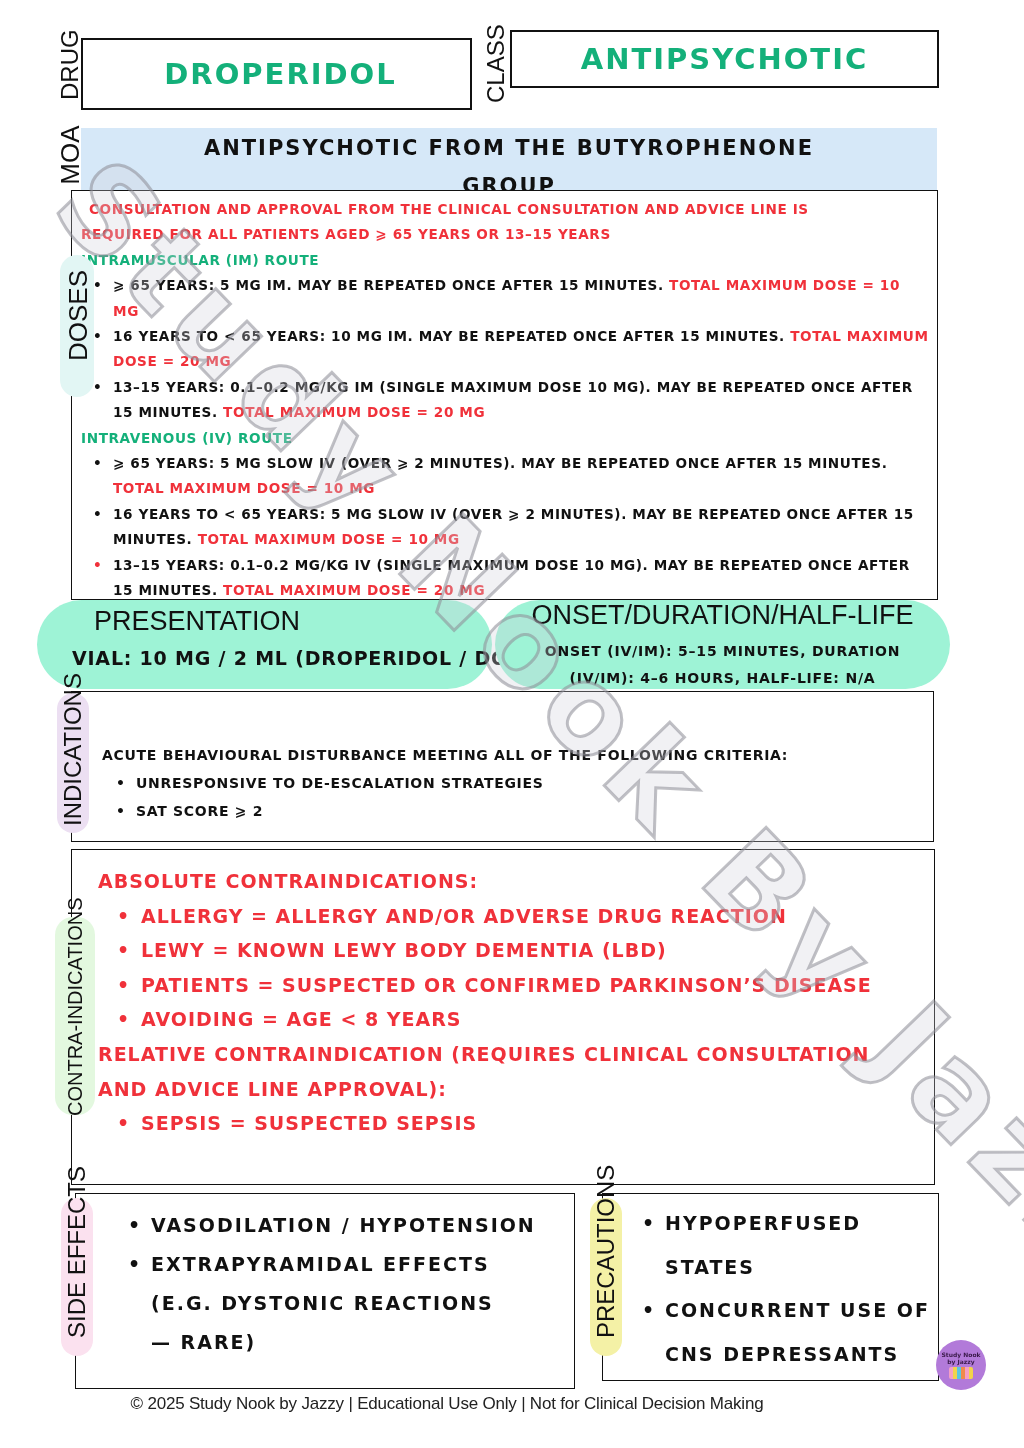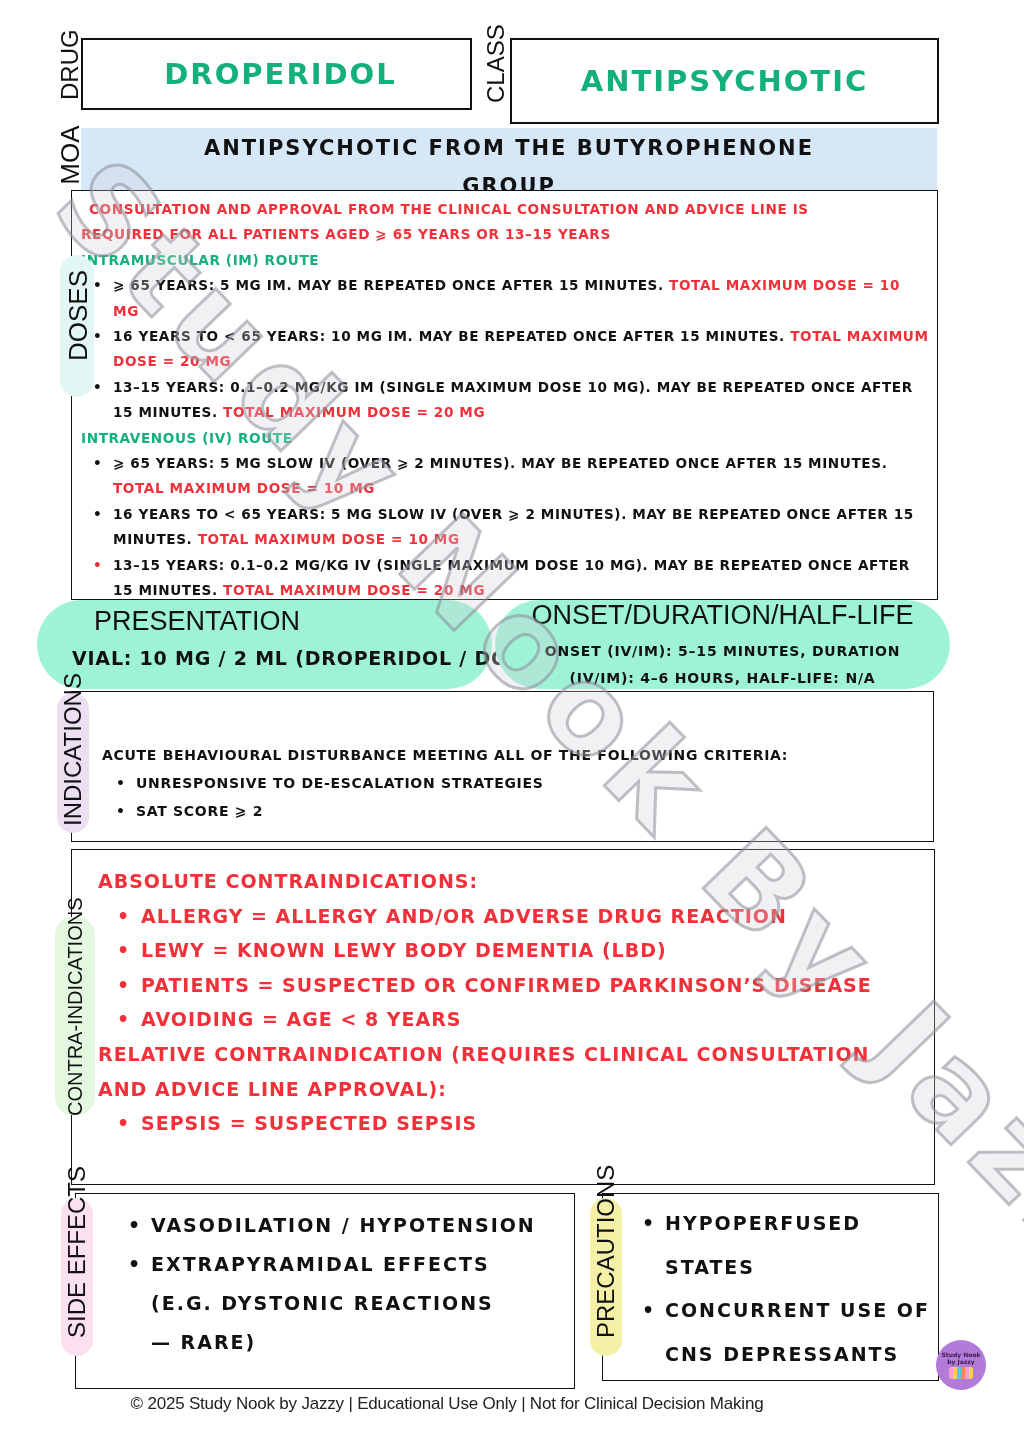--- a/index.html
+++ b/index.html
@@ -15,21 +15,21 @@
     white-space: nowrap; text-align: center;
   }
 
   
   .lbl-drug { left: 40px; top: 55px; width: 60px; height: 30px; font-size: 24px; line-height: 30px; }
   .lbl-class { left: 466px; top: 58px; width: 60px; height: 30px; font-size: 24px; line-height: 30px; }
   .lbl-moa { left: 40px; top: 140px; width: 60px; height: 30px; font-size: 26px; line-height: 30px; }
 
   .box { position: absolute; border: 2px solid #111; background: #fff; }
   #drug-box { left: 81px; top: 38px; width: 391px; height: 72px; display: flex; align-items: center; justify-content: center; padding-left: 8px; }
-  #class-box { left: 510px; top: 38px; width: 429px; height: 86px; display: flex; align-items: center; justify-content: center; }
+  #class-box { left: 510px; top: 30px; width: 429px; height: 58px; display: flex; align-items: center; justify-content: center; }
   .title-text { font-size: 29px; color: #14b07a; font-weight: bold; letter-spacing: 2px; text-transform: uppercase; }
 
   #moa-band { position: absolute; left: 81px; top: 128px; width: 856px; height: 77px; background: #d6e8f8; display: flex; align-items: center; justify-content: center; text-align: center; }
   #moa-text { font-size: 21px; line-height: 38px; width: 640px; font-weight: bold; letter-spacing: 2px; }
 
   
   #doses-box { left: 71px; top: 190px; width: 867px; height: 410px; border-width: 1.5px; padding: 6px 8px 0 9px; }
   .pill { position: absolute; border-radius: 18px; }
   #doses-pill { left: 60px; top: 255px; width: 34px; height: 142px; background: #e2f6f4; }
   .lbl-doses { left: 43px; top: 311px; width: 70px; height: 30px; font-size: 26px; line-height: 30px; }

